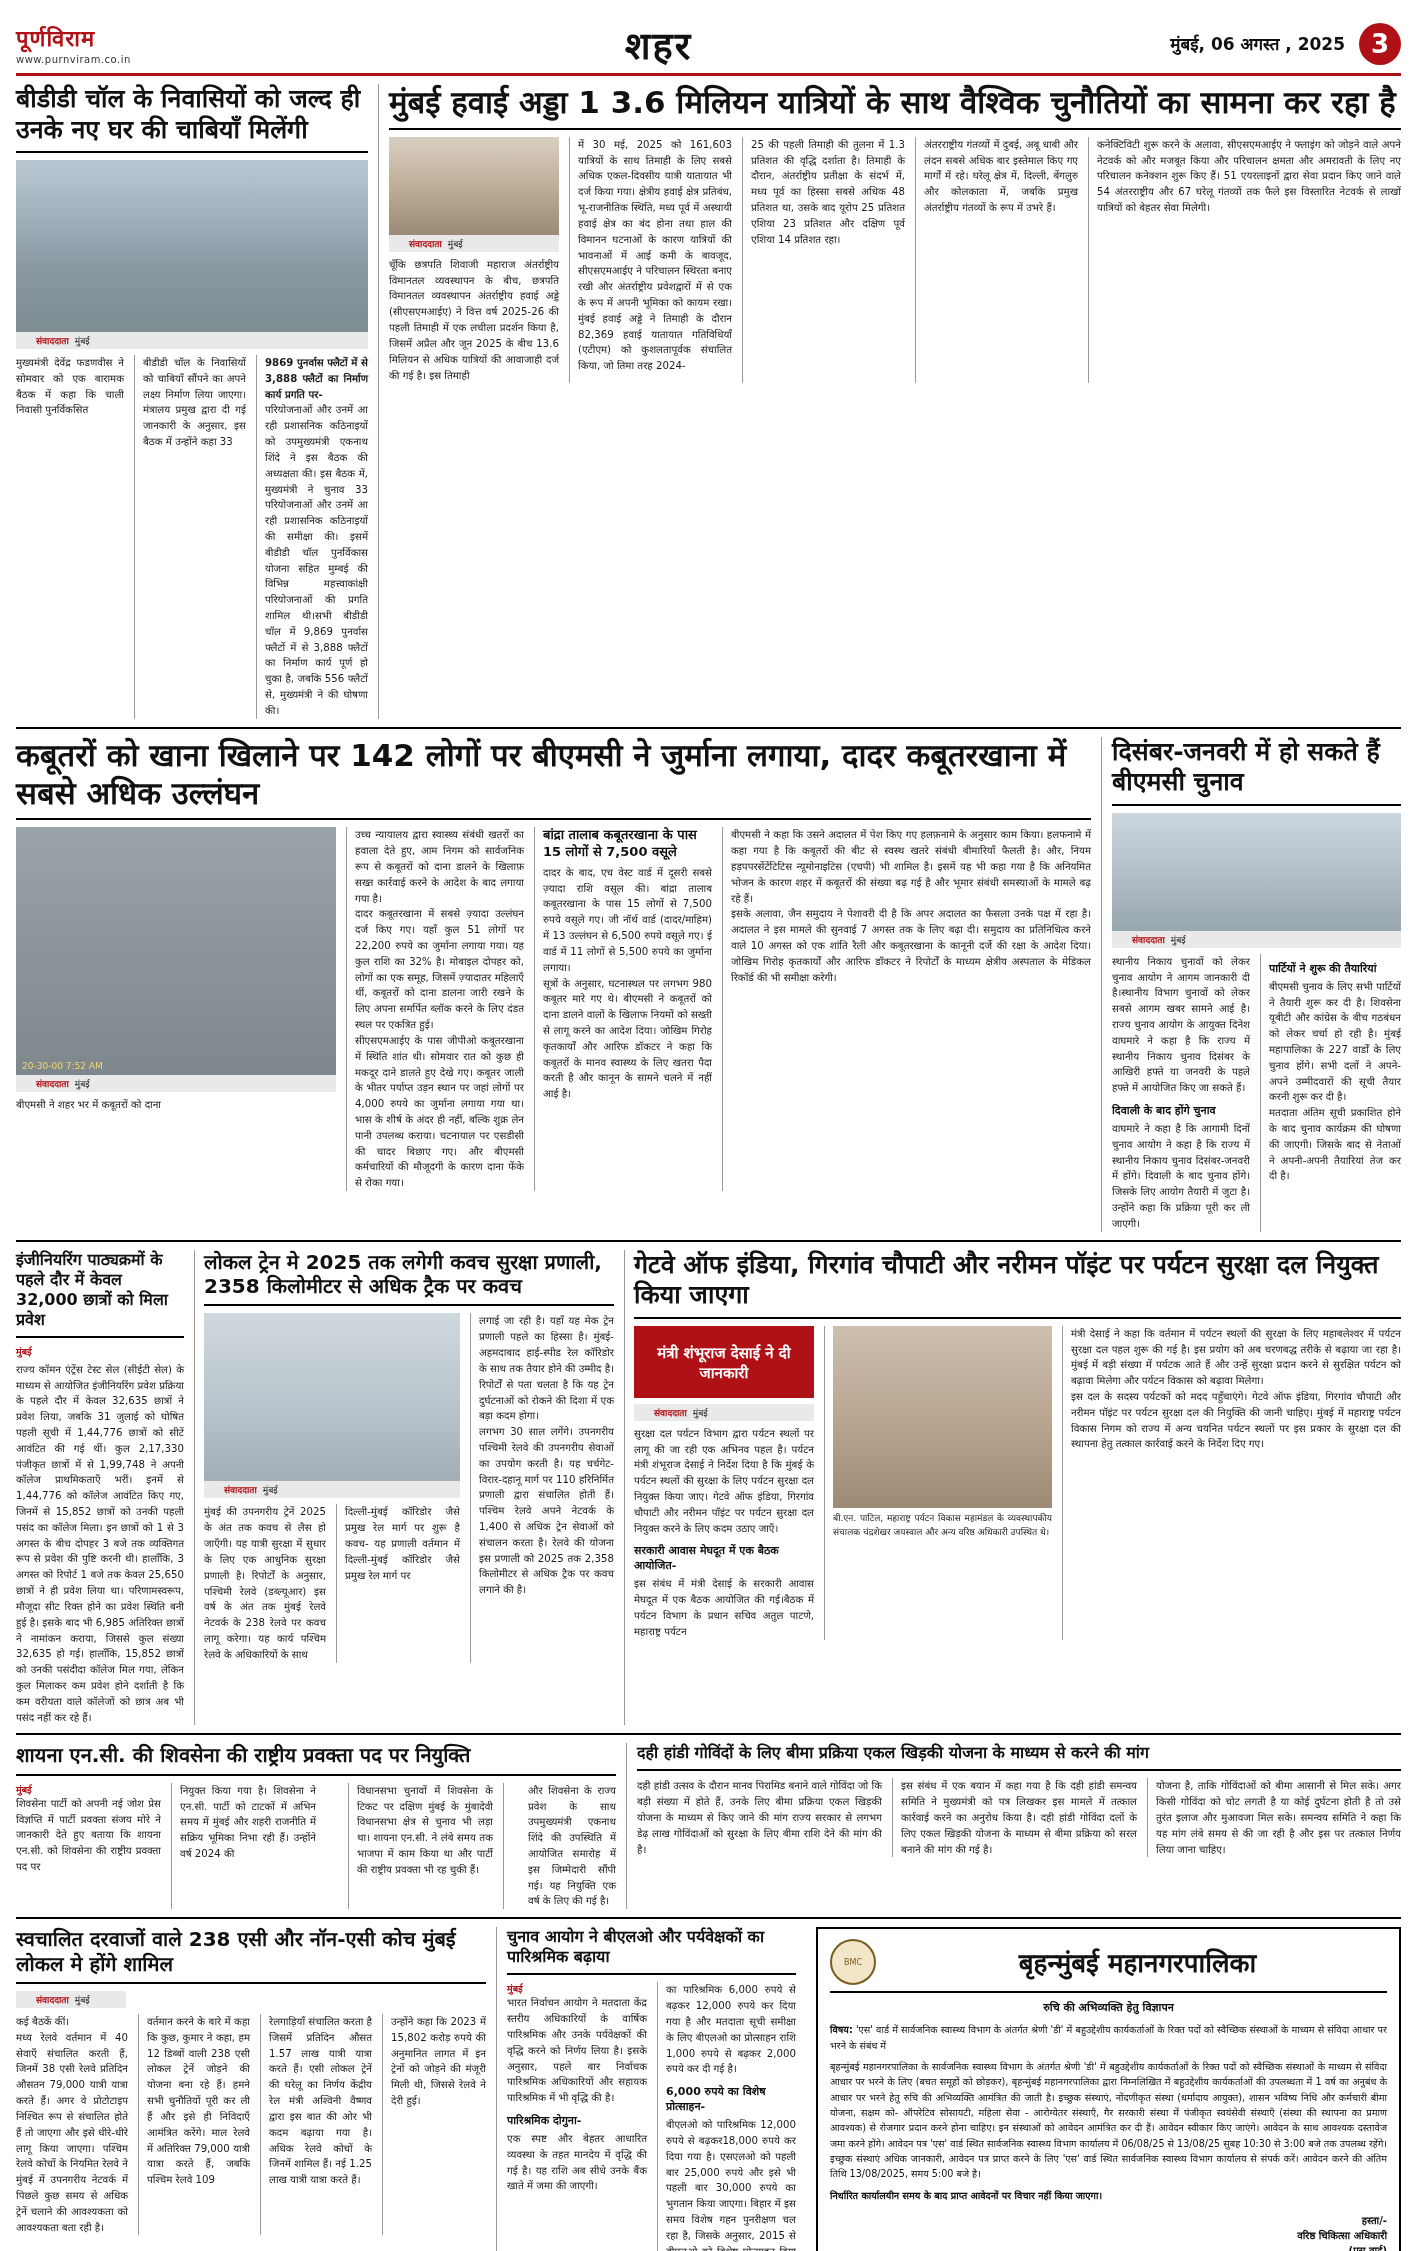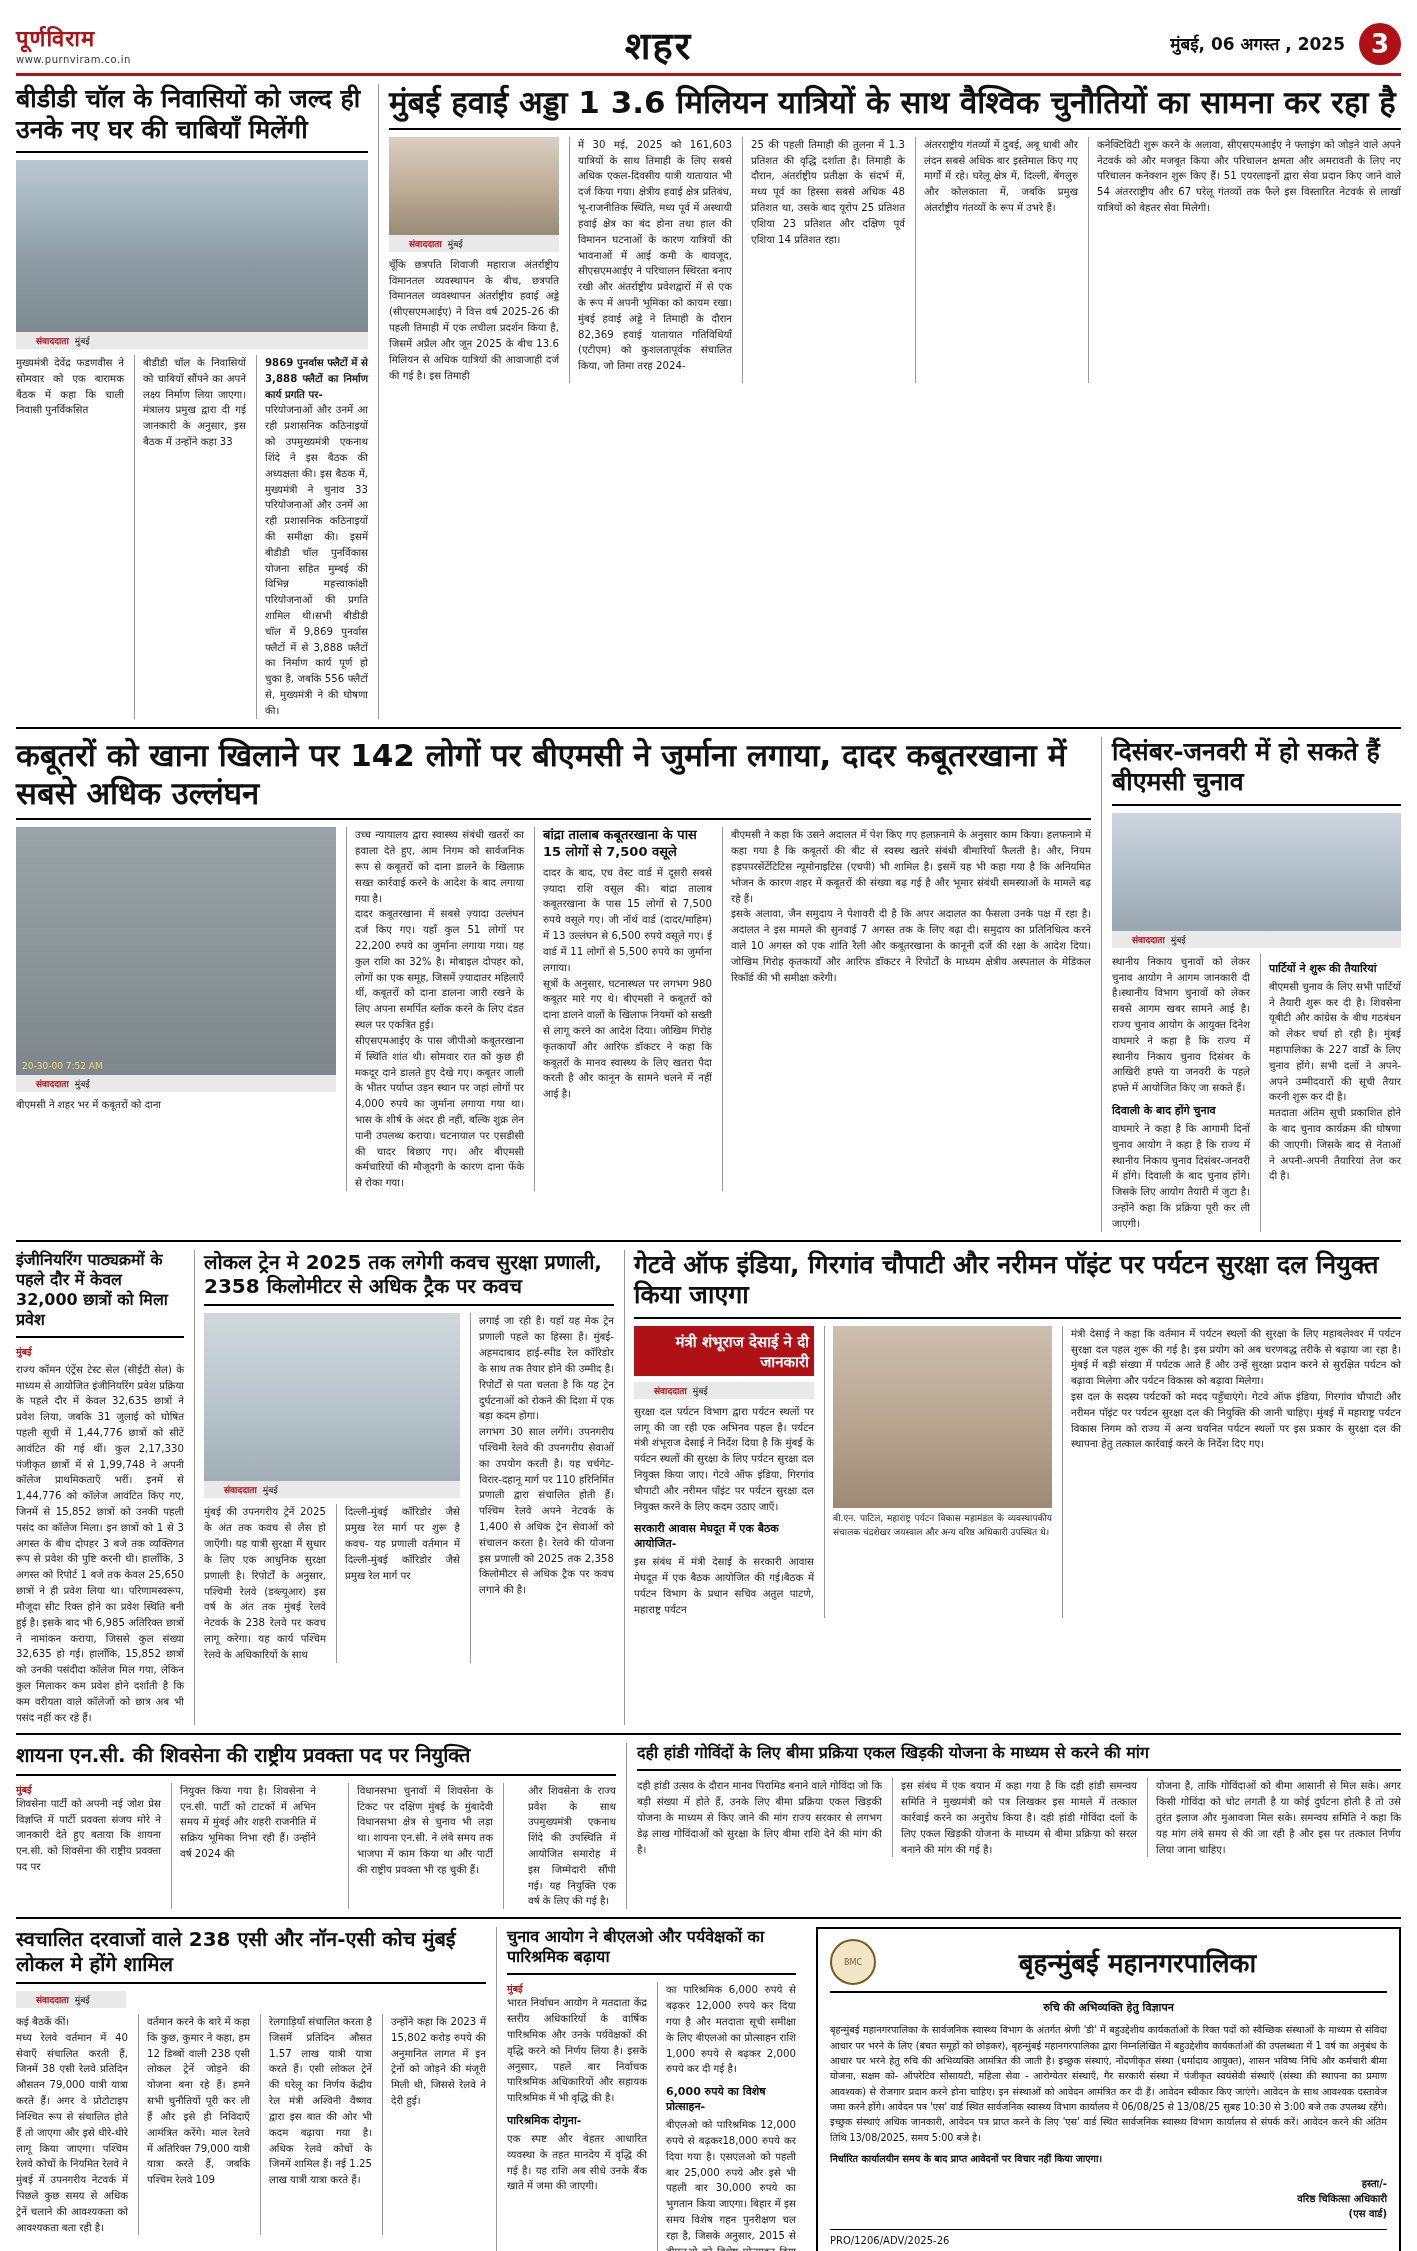--- a/index.html
+++ b/index.html
@@ -55,21 +55,21 @@
 
   
   .notice { border:2px solid #000; padding:10px 12px; }
   .notice-crest { width:46px; height:46px; border-radius:50%; border:2px solid #7a5c1e; background:#f2e6c8;
                   display:flex; align-items:center; justify-content:center; font-size:8px; color:#7a5c1e; }
   .notice-sub { text-align:center; font-size:11px; font-weight:bold; margin:6px 0 8px; }
   .notice-body { font-size:9.6px; line-height:1.6; text-align:justify; }
   .notice-sign { text-align:right; font-size:10px; font-weight:bold; margin-top:10px; line-height:1.5; }
   .notice-foot { display:flex; justify-content:space-between; font-size:10px; margin-top:8px; border-top:1px solid #000; padding-top:5px; }
 
-  .redbar { background:#b01116; color:#fff; text-align:right; font-weight:bold; font-size:15px; padding:5px; }
+  .redbar { background:#b01116; color:#fff; text-align:center; font-weight:bold; font-size:15px; padding:16px; }
 </style>
 </head>
 <body>
 
 <div class="page">
 
   <div class="masthead">
     <div class="logo-wrap">
       <div class="logo-top">पूर्णविराम</div>
       <div class="logo-sub">www.purnviram.co.in</div>
@@ -301,20 +301,24 @@
 
     <div style="flex:1; padding-left:10px;">
       <div class="notice">
         <div style="display:flex; align-items:center; gap:12px; border-bottom:2px solid #000; padding-bottom:6px;">
           <div class="notice-crest">BMC</div>
           <div style="flex:1; text-align:center;">
             <div style="font-size:26px; font-weight:bold;">बृहन्मुंबई महानगरपालिका</div>
           </div>
         </div>
         <div class="notice-sub">रुचि की अभिव्यक्ति हेतु विज्ञापन</div>
+        <div style="font-size:9.6px; line-height:1.6; text-align:justify;">
+          <b>विषय:</b>
+          <span>'एस' वार्ड में सार्वजनिक स्वास्थ्य विभाग के अंतर्गत श्रेणी 'डी' में बहुउद्देशीय कार्यकर्ताओं के रिक्त पदों को स्वैच्छिक संस्थाओं के माध्यम से संविदा आधार पर भरने के संबंध में</span>
+        </div>
         <div class="notice-body" style="margin-top:6px;">बृहन्मुंबई महानगरपालिका के सार्वजनिक स्वास्थ्य विभाग के अंतर्गत श्रेणी 'डी' में बहुउद्देशीय कार्यकर्ताओं के रिक्त पदों को स्वैच्छिक संस्थाओं के माध्यम से संविदा आधार पर भरने के लिए (बचत समूहों को छोड़कर), बृहन्मुंबई महानगरपालिका द्वारा निम्नलिखित में बहुउद्देशीय कार्यकर्ताओं की उपलब्धता में 1 वर्ष का अनुबंध के आधार पर भरने हेतु रुचि की अभिव्यक्ति आमंत्रित की जाती है। इच्छुक संस्थाएं, नोंदणीकृत संस्था (धर्मादाय आयुक्त), शासन भविष्य निधि और कर्मचारी बीमा योजना, सक्षम को- ऑपरेटिव सोसायटी, महिला सेवा - आरोग्येतर संस्थाएँ, गैर सरकारी संस्था में पंजीकृत स्वयंसेवी संस्थाएँ (संस्था की स्थापना का प्रमाण आवश्यक) से रोजगार प्रदान करने होना चाहिए। इन संस्थाओं को आवेदन आमंत्रित कर दी हैं। आवेदन स्वीकार किए जाएंगे। आवेदन के साथ आवश्यक दस्तावेज जमा करने होंगे। आवेदन पत्र 'एस' वार्ड स्थित सार्वजनिक स्वास्थ्य विभाग कार्यालय में 06/08/25 से 13/08/25 सुबह 10:30 से 3:00 बजे तक उपलब्ध रहेंगे। इच्छुक संस्थाएं अधिक जानकारी, आवेदन पत्र प्राप्त करने के लिए 'एस' वार्ड स्थित सार्वजनिक स्वास्थ्य विभाग कार्यालय से संपर्क करें। आवेदन करने की अंतिम तिथि 13/08/2025, समय 5:00 बजे है।</div>
         <div class="notice-body" style="margin-top:6px; font-weight:bold;">निर्धारित कार्यालयीन समय के बाद प्राप्त आवेदनों पर विचार नहीं किया जाएगा।</div>
         <div class="notice-sign">
           <div>हस्ता/-</div>
           <div>वरिष्ठ चिकित्सा अधिकारी</div>
           <div>(एस वार्ड)</div>
         </div>
         <div class="notice-foot">
           <div>PRO/1206/ADV/2025-26</div>
         </div>

